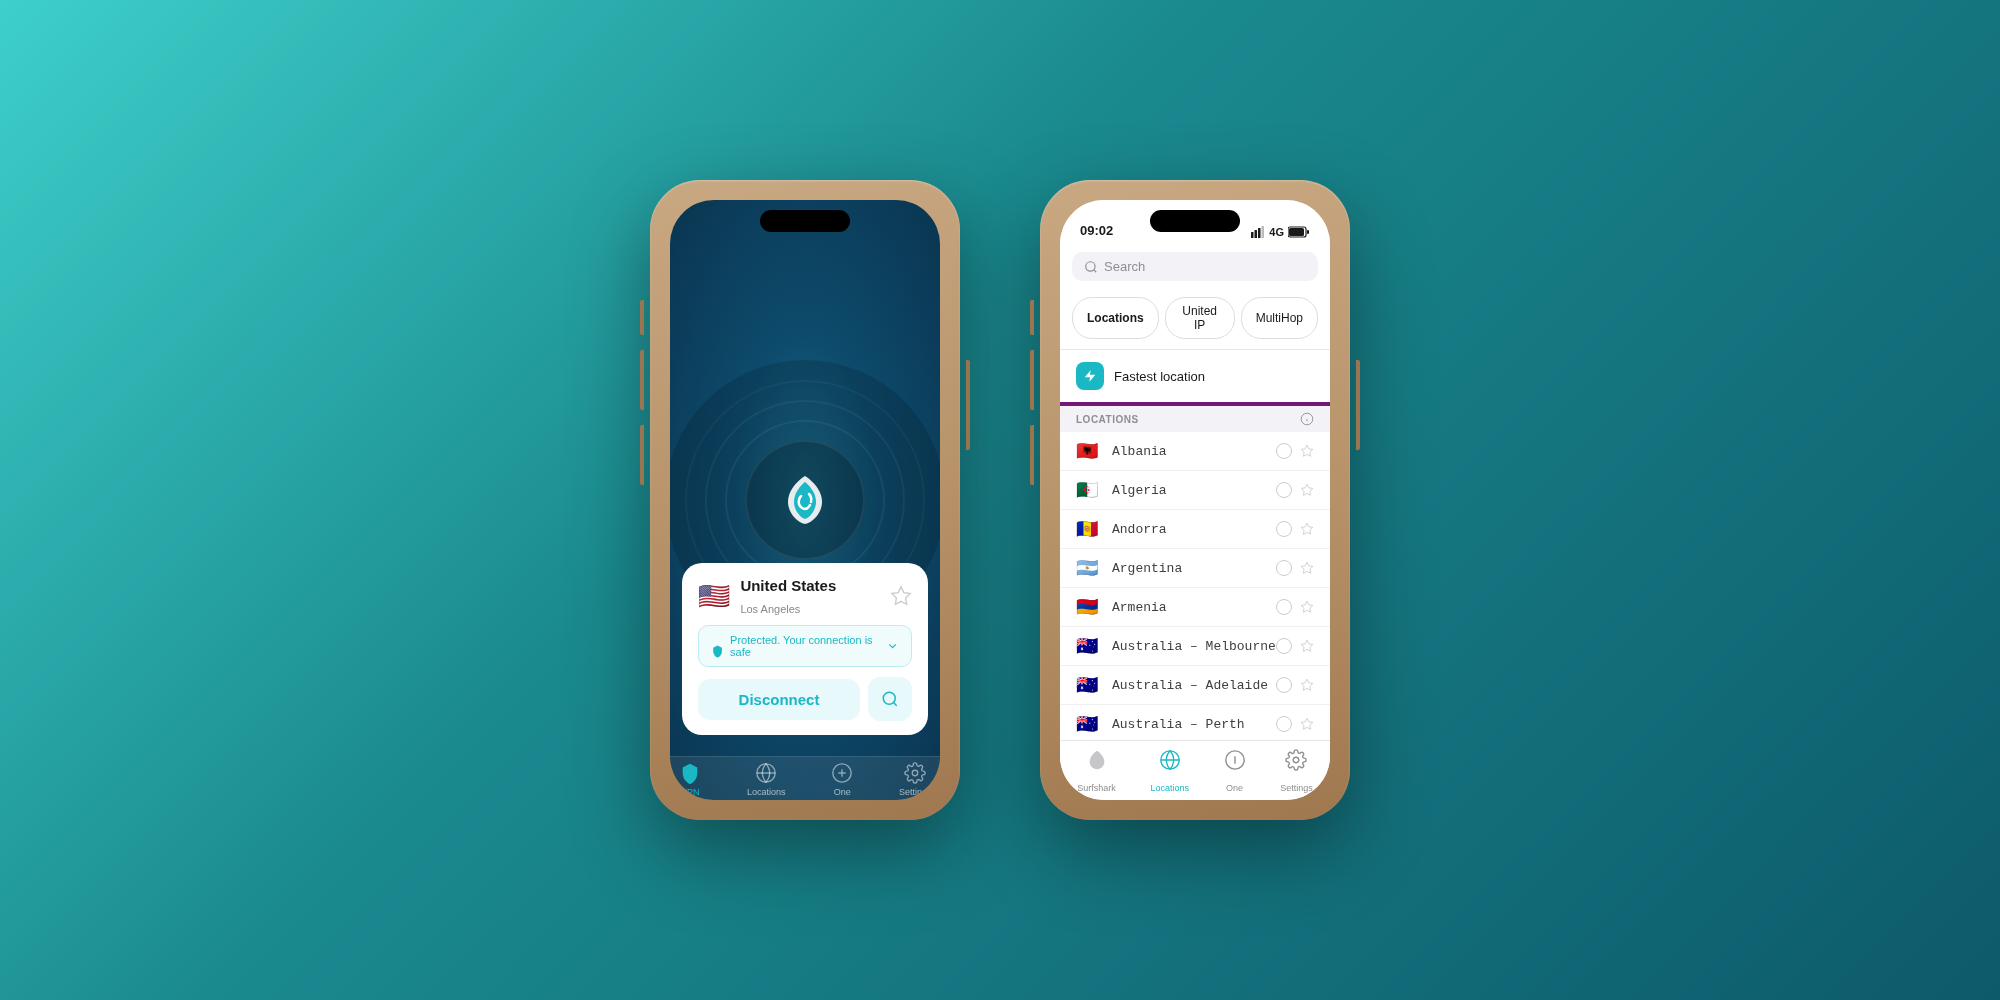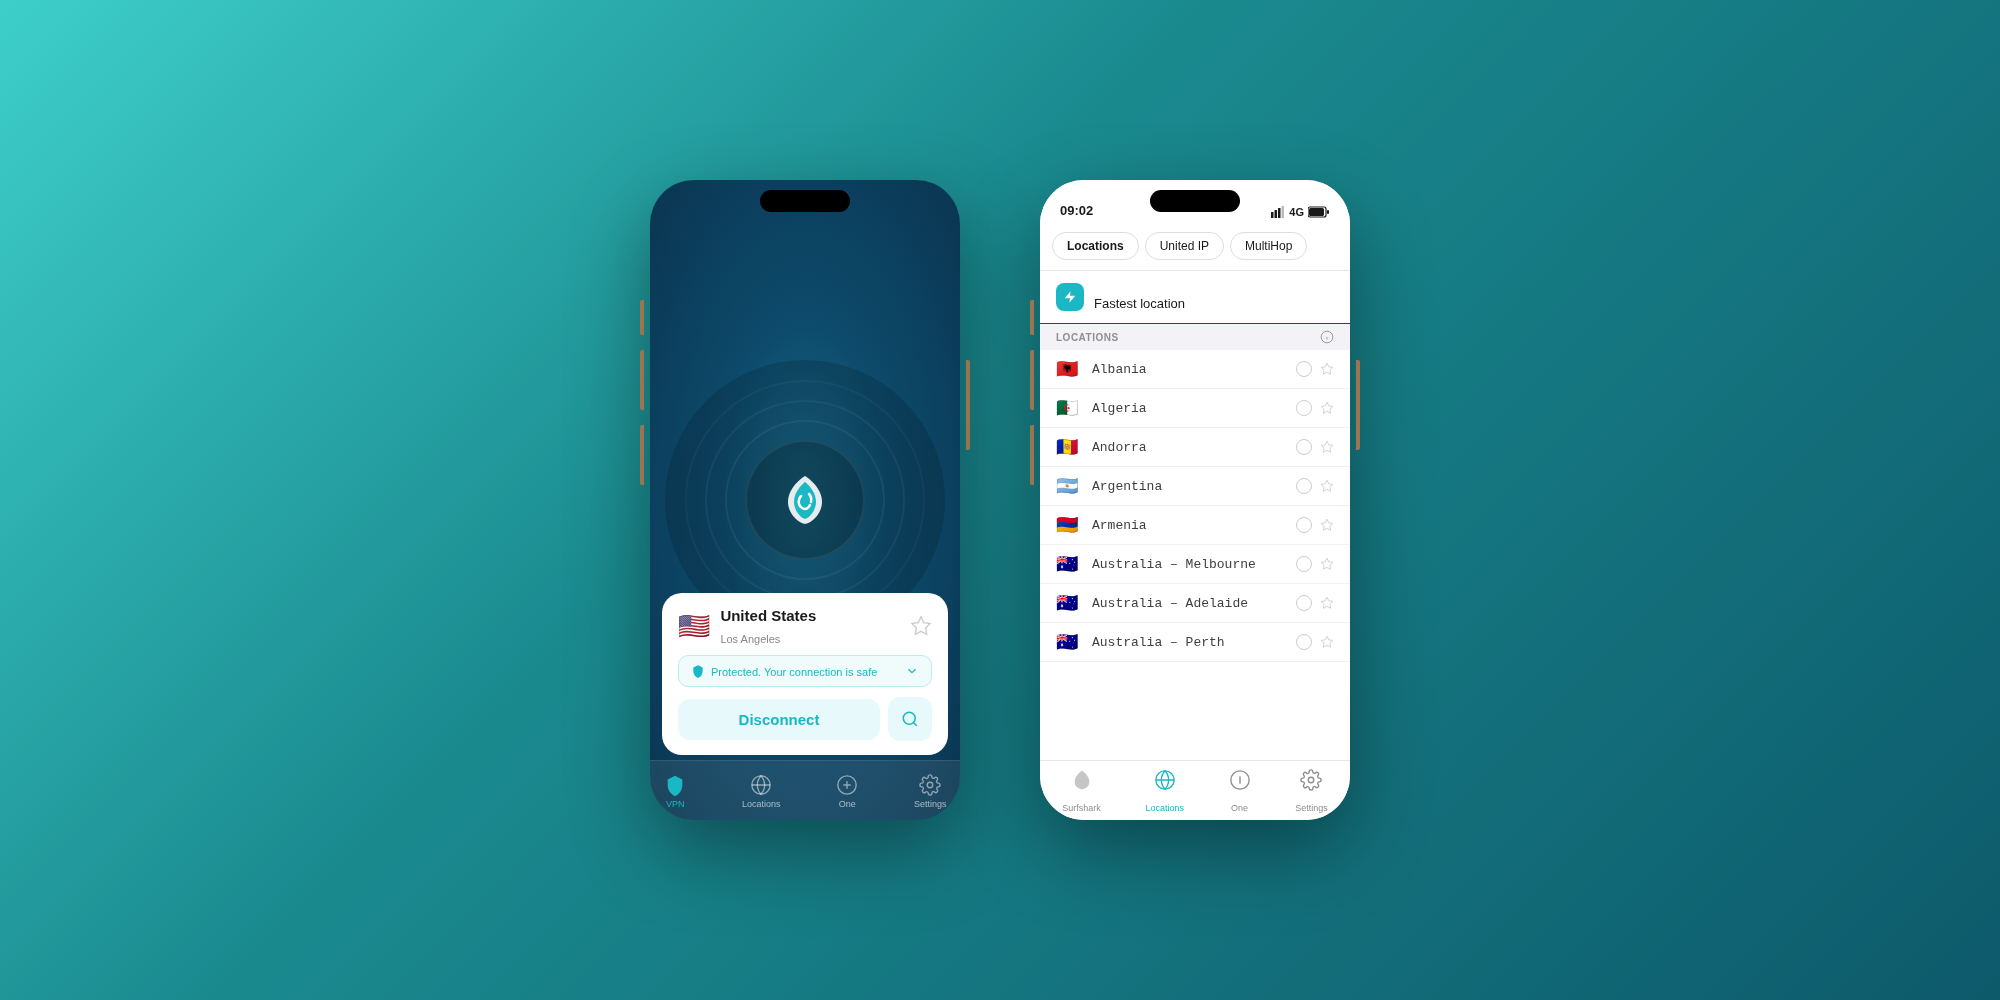--- a/index.html
+++ b/index.html
@@ -19,21 +19,21 @@
       gap: 80px;
       align-items: center;
     }
 
     
     .phone {
       width: 310px;
       height: 640px;
       background: linear-gradient(170deg, #c8a882 0%, #b8936a 50%, #a07850 100%);
       border-radius: 50px;
-      padding: 0;
+      padding: 20px;
       box-shadow: 0 30px 80px rgba(0,0,0,0.4), inset 0 1px 2px rgba(255,255,255,0.3);
       position: relative;
     }
 
     .phone-inner {
       width: 100%;
       height: 100%;
       border-radius: 44px;
       overflow: hidden;
       position: relative;
@@ -235,21 +235,21 @@
       justify-content: center;
       cursor: pointer;
     }
 
     
     .bottom-nav {
       position: absolute;
       bottom: 0;
       left: 0;
       right: 0;
-      height: 60px;
+      height: 44px;
       background: rgba(255,255,255,0.08);
       display: flex;
       align-items: center;
       justify-content: space-around;
       border-top: 1px solid rgba(255,255,255,0.1);
       gap: 28px;
     }
 
     .nav-item {
       display: flex;
@@ -352,24 +352,24 @@
     }
 
     .locations-list {
       flex: 1;
       overflow: hidden;
       background: white;
     }
 
     .special-item {
       display: flex;
-      align-items: flex-end;
+      align-items: center;
       gap: 10px;
       padding: 12px 16px;
-      border-bottom: 1px solid #701a75;
+      border-bottom: 4px solid #701a75;
     }
 
     .special-icon {
       width: 28px;
       height: 28px;
       border-radius: 8px;
       display: flex;
       align-items: center;
       justify-content: center;
     }
@@ -593,20 +593,29 @@
             </svg>
             <span style="font-size:11px;font-weight:600;">4G</span>
             <svg width="22" height="12" viewBox="0 0 22 12">
               <rect x="0" y="1" width="18" height="10" rx="2" stroke="#1a1a1a" stroke-width="1.2" fill="none"></rect>
               <rect x="1" y="2" width="15" height="8" rx="1.5" fill="#1a1a1a"></rect>
               <rect x="19" y="4" width="2" height="4" rx="1" fill="#1a1a1a"></rect>
             </svg>
           </div>
         </div>
 
+        <div class="search-bar-container">
+          <div class="search-bar">
+            <svg width="14" height="14" viewBox="0 0 24 24" fill="none" stroke="#8e8e93" stroke-width="2">
+              <circle cx="11" cy="11" r="8"></circle>
+              <line x1="21" y1="21" x2="16.65" y2="16.65"></line>
+            </svg>
+            <span class="search-placeholder">Search</span>
+          </div>
+        </div>
 
         <div class="tabs-row">
           <button class="tab-btn active">Locations</button>
           <button class="tab-btn">United IP</button>
           <button class="tab-btn">MultiHop</button>
         </div>
 
         <div class="locations-list">
 
           <div class="special-item">

